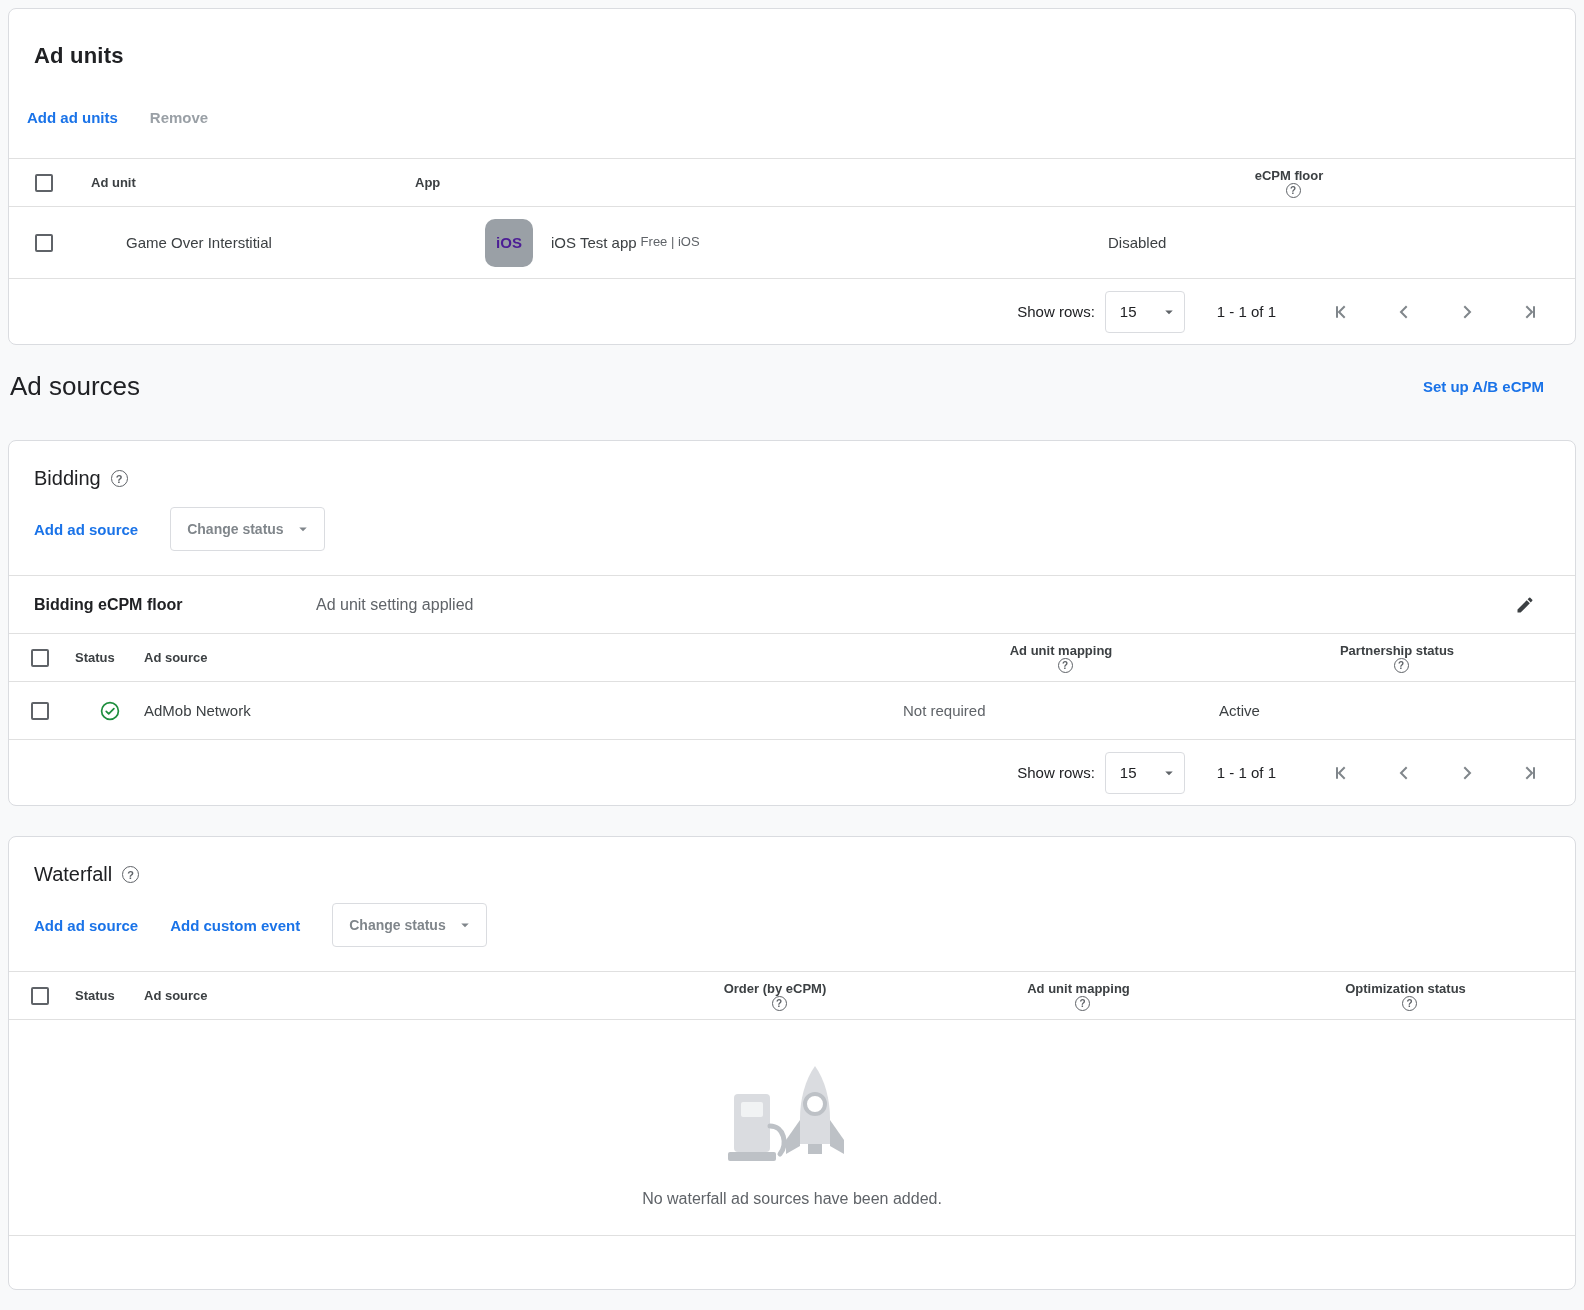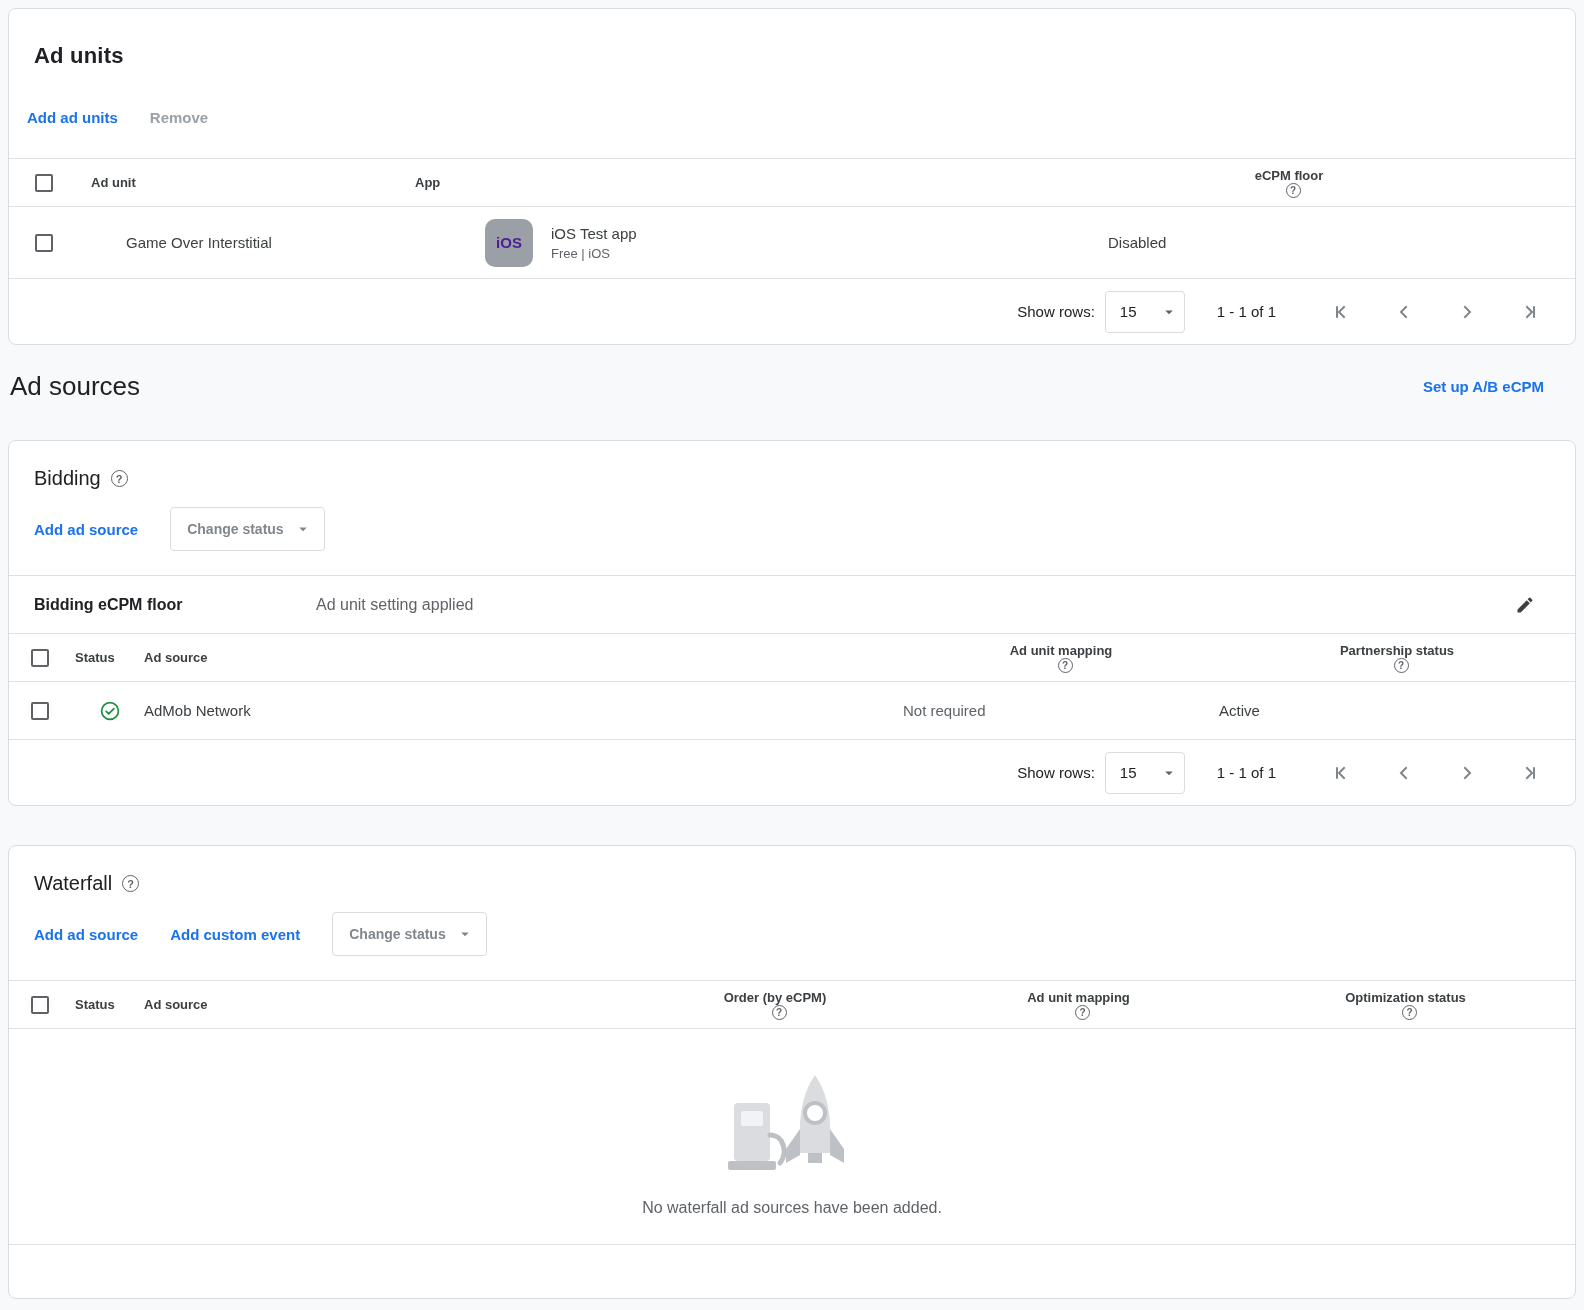--- a/index.html
+++ b/index.html
@@ -2,21 +2,21 @@
 <html><head>
 <meta charset="utf-8">
 <style>
   * { margin:0; padding:0; box-sizing:border-box; }
   html, body { background:#f8f9fa; }
   body { width:1584px; min-height:1310px; font-family:"Liberation Sans", sans-serif; color:#202124; }
   a { text-decoration:none; cursor:pointer; }
   button { font-family:inherit; background:none; border:none; cursor:pointer; }
 
   .card { background:#fff; border:1px solid #dadce0; border-radius:8px; margin:8px; overflow:hidden; }
-  .card-waterfall { margin-top:39px; }
+  .card-waterfall { margin-top:30px; }
 
   .card-title-lg { font-size:22px; font-weight:700; padding:34px 0 0 25px; letter-spacing:.2px; }
   .card-title-md { font-size:20px; font-weight:400; padding:26px 0 0 25px; display:flex; align-items:center; }
 
   .action-row { display:flex; align-items:center; gap:32px; padding:40px 0 32px 18px; }
   .action-row-md { padding:17px 0 24px 25px; }
 
   .link { color:#1a73e8; font-size:15px; font-weight:700; }
   .link-disabled { color:#9aa0a6; font-size:15px; font-weight:700; cursor:default; }
 
@@ -55,21 +55,21 @@
 
   .checkbox { width:18px; height:18px; border:2px solid #5f6368; border-radius:2px; background:#fff;
               cursor:pointer; flex:none; display:inline-block; }
 
   .body-text { font-size:15px; color:#3c4043; }
   .sub-text { font-size:13px; color:#5f6368; }
 
   .app-cell { gap:18px; }
   .app-icon { width:48px; height:48px; border-radius:10px; background:#9aa0a6; color:#4c1d95;
               display:flex; align-items:center; justify-content:center; font-size:15px; font-weight:700; flex:none; }
-  .app-names { display:flex; flex-direction:column; gap:4px; }
+  .app-names { display:flex; gap:4px; }
 
   .floor-row { display:flex; align-items:center; height:58px; border-top:1px solid #e0e0e0; padding-left:25px; }
   .floor-label { flex:0 0 282px; font-size:16px; font-weight:700; }
   .floor-value { flex:1; font-size:16px; color:#5f6368; }
   .icon-btn { margin-right:40px; display:flex; align-items:center; }
 
   .pagination { display:flex; align-items:center; justify-content:flex-end; border-top:1px solid #e0e0e0;
                 height:66px; padding-right:33px; font-size:15px; color:#202124; }
   .pg-label { margin-right:10px; }
   .pg-select { display:flex; align-items:center; justify-content:space-between; width:80px; height:42px;

